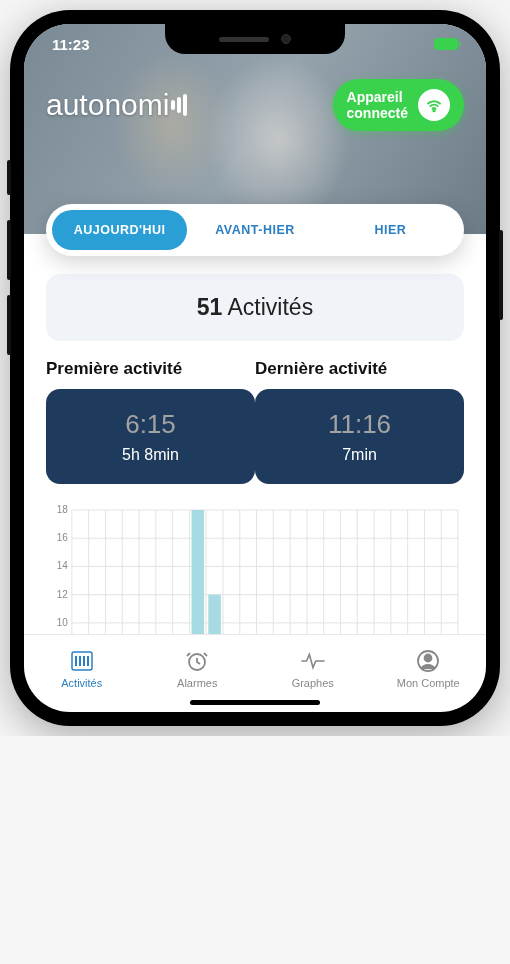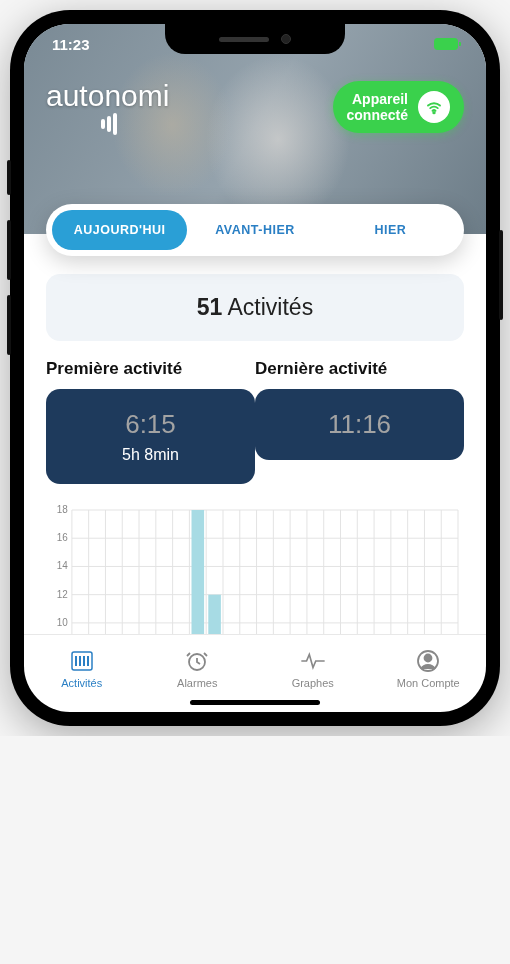--- a/index.html
+++ b/index.html
@@ -95,21 +95,20 @@
     linear-gradient(120deg, #7a8a95 0%, #95a3ad 50%, #6d7d88 100%);
 }
 .header-content { position: relative; z-index: 2; padding: 10px 22px; display: flex; justify-content: space-between; align-items: center; }
 .logo {
   color: #fff;
   font-size: 30px;
   font-weight: 500;
   display: flex;
   align-items: center;
   text-shadow: 0 1px 3px rgba(0,0,0,0.3);
-  flex-direction: column;
 }
 .logo-waves { display: inline-flex; gap: 2px; margin-left: 2px; align-items: center; }
 .logo-waves span {
   display: inline-block;
   width: 4px;
   background: #fff;
   border-radius: 2px;
 }
 .logo-waves span:nth-child(1){height:10px}
 .logo-waves span:nth-child(2){height:16px}
@@ -121,21 +120,21 @@
   border-radius: 26px;
   padding: 10px 14px;
   display: flex;
   align-items: center;
   gap: 10px;
   font-size: 14px;
   font-weight: 600;
   line-height: 1.15;
   box-shadow: 0 2px 8px rgba(58,209,76,0.4);
 }
-.connect-text { text-align: right; }
+.connect-text { text-align: left; }
 .wifi-circle {
   width: 32px; height: 32px;
   background: #fff;
   border-radius: 50%;
   display: flex;
   align-items: center;
   justify-content: center;
 }
 
 .tabs {
@@ -296,20 +295,21 @@
           <div class="activity-label">Première activité</div>
           <div class="activity-box">
             <div class="activity-time">6:15</div>
             <div class="activity-sub">5h 8min</div>
           </div>
         </div>
         <div class="activity-col">
           <div class="activity-label">Dernière activité</div>
           <div class="activity-box">
             <div class="activity-time">11:16</div>
+            <div class="activity-sub">7min</div>
           </div>
         </div>
       </div>
 
       <div class="chart-area">
         <svg class="chart-svg" id="chart-svg" viewBox="0 0 420 310" preserveAspectRatio="none">
             <line class="grid-line" x1="26" y1="260" x2="414" y2="260"></line>
             <text class="axis-label" x="22" y="263" text-anchor="end">0</text>
             <line class="grid-line" x1="26" y1="231.77777777777777" x2="414" y2="231.77777777777777"></line>
             <text class="axis-label" x="22" y="234.77777777777777" text-anchor="end">2</text>

